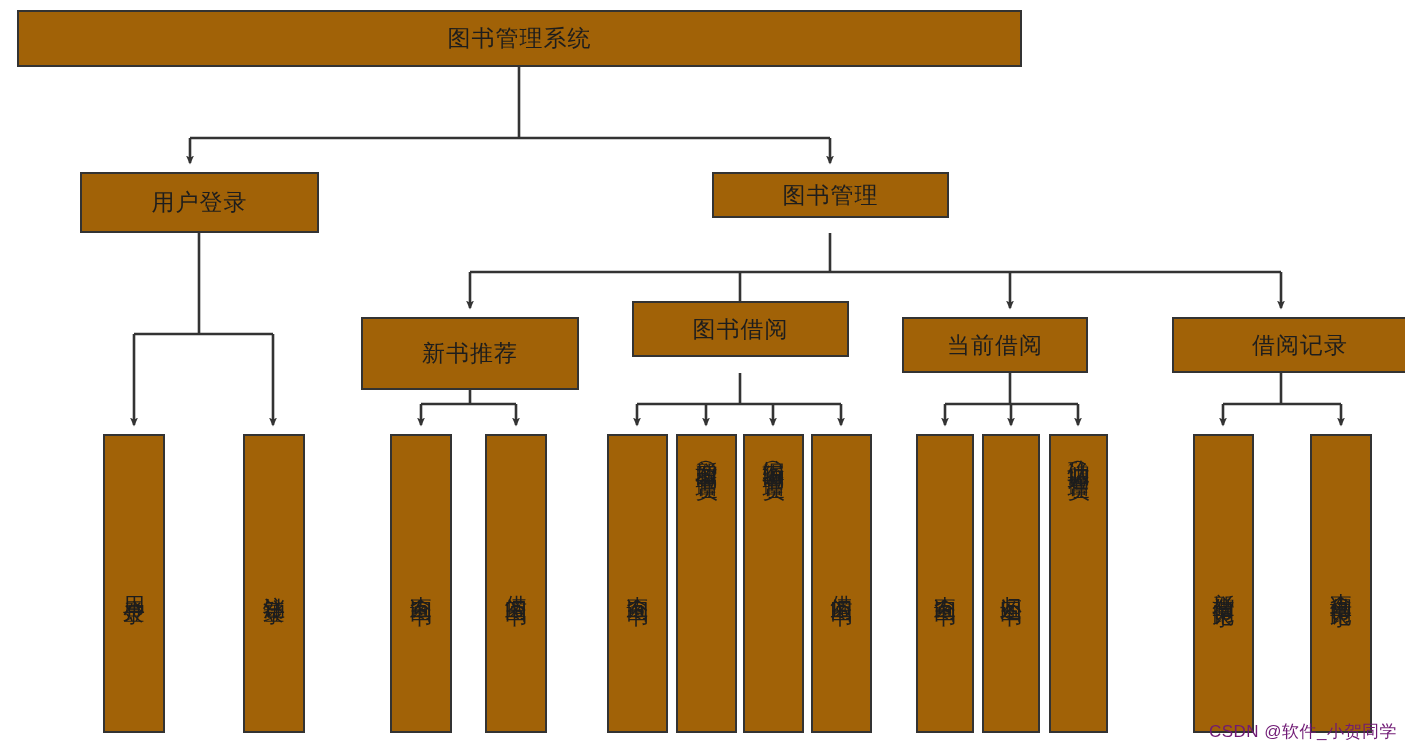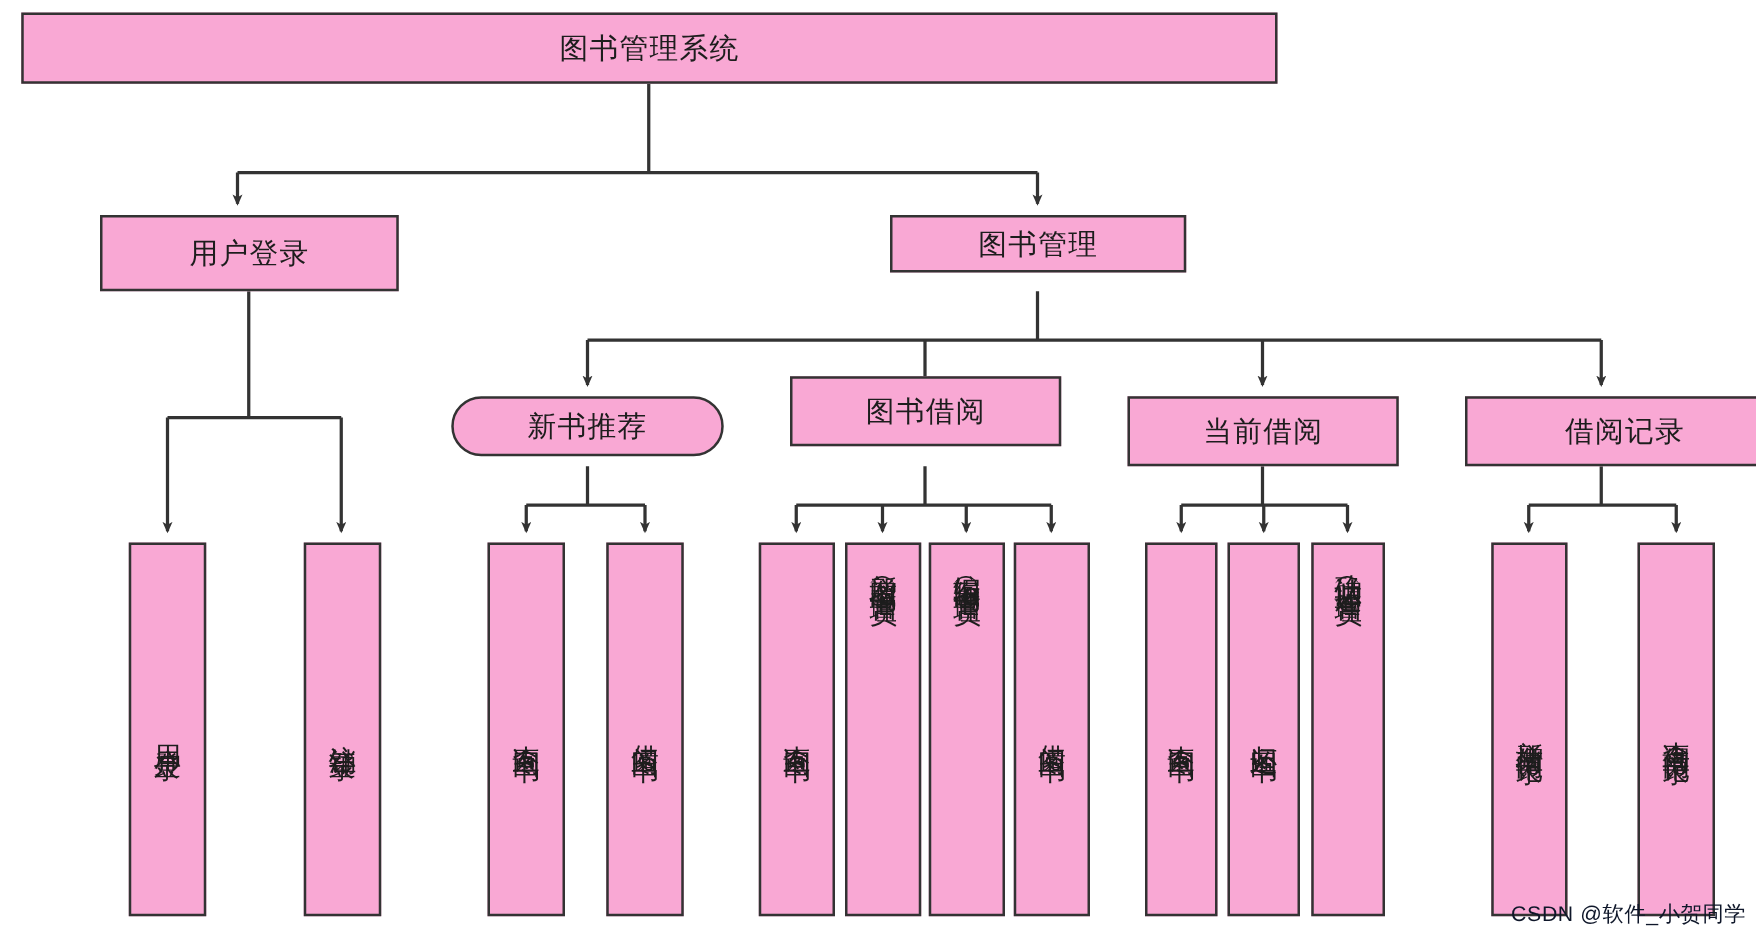--- a/index.html
+++ b/index.html
@@ -23,21 +23,21 @@
     position: absolute;
     left: 0;
     top: 0;
     width: 1405px;
     height: 747px;
     pointer-events: none;
   }
   .node {
     position: absolute;
     box-sizing: border-box;
-    background: #f9a8d4;
+    background: #a16207;
     border: 2.4px solid #333333;
     display: flex;
     align-items: center;
     justify-content: center;
     z-index: 2;
   }
   .node .label {
     font-size: 23px;
     line-height: 1.15;
     letter-spacing: 1px;
@@ -134,27 +134,27 @@
     <span class="label">图书管理系统</span>
   </div>
 
   <div class="node" style="left: 80px; top: 172px; width: 239px; height: 61px; border-color: rgb(51, 51, 51);">
     <span class="label">用户登录</span>
   </div>
   <div class="node" style="left: 712px; top: 172px; width: 237px; height: 46px; border-color: rgb(51, 51, 51);">
     <span class="label">图书管理</span>
   </div>
 
-  <div class="node" style="left: 361px; top: 317px; width: 218px; height: 48px; border-color: rgb(51, 51, 51); border-radius: 24px;">
+  <div class="node" style="left: 361px; top: 317px; width: 218px; height: 73px; border-color: rgb(51, 51, 51);">
     <span class="label">新书推荐</span>
   </div>
   <div class="node" style="left: 632px; top: 301px; width: 217px; height: 56px; border-color: rgb(51, 51, 51);">
     <span class="label">图书借阅</span>
   </div>
-  <div class="node" style="left: 902px; top: 317px; width: 217px; height: 56px; border-color: rgb(51, 51, 51);">
+  <div class="node" style="left: 902px; top: 317px; width: 186px; height: 56px; border-color: rgb(51, 51, 51);">
     <span class="label">当前借阅</span>
   </div>
   <div class="node" style="left: 1172px; top: 317px; width: 256px; height: 56px; border-color: rgb(51, 51, 51);">
     <span class="label">借阅记录</span>
   </div>
 
   <div class="node vertical centered" style="left: 103px; top: 434px; width: 62px; height: 299px; border-color: rgb(51, 51, 51);">
     <span class="label">用户登录</span>
   </div>
   <div class="node vertical centered" style="left: 243px; top: 434px; width: 62px; height: 299px; border-color: rgb(51, 51, 51);">
@@ -187,14 +187,14 @@
   <div class="node vertical" style="left: 1049px; top: 434px; width: 59px; height: 299px; border-color: rgb(51, 51, 51);">
     <span class="label">确认归还（管理员）</span>
   </div>
   <div class="node vertical centered" style="left: 1193px; top: 434px; width: 61px; height: 299px; border-color: rgb(51, 51, 51);">
     <span class="label">新增借阅记录</span>
   </div>
   <div class="node vertical centered" style="left: 1310px; top: 434px; width: 62px; height: 299px; border-color: rgb(51, 51, 51);">
     <span class="label">查询借阅记录</span>
   </div>
 
-  <div id="watermark" style="color: #0f172a;">CSDN @软件_小贺同学</div>
+  <div id="watermark" style="color: #701a75;">CSDN @软件_小贺同学</div>
 </div>
 
 </body></html>

